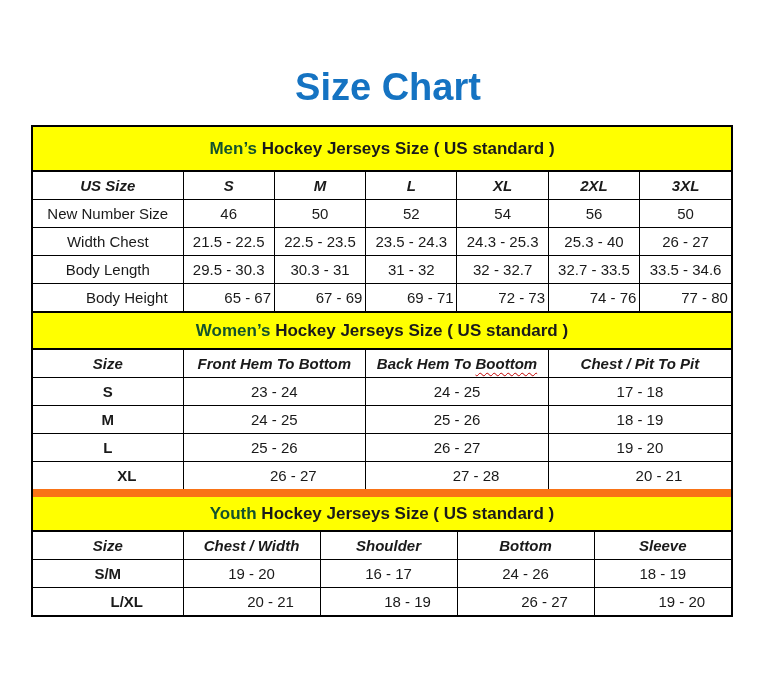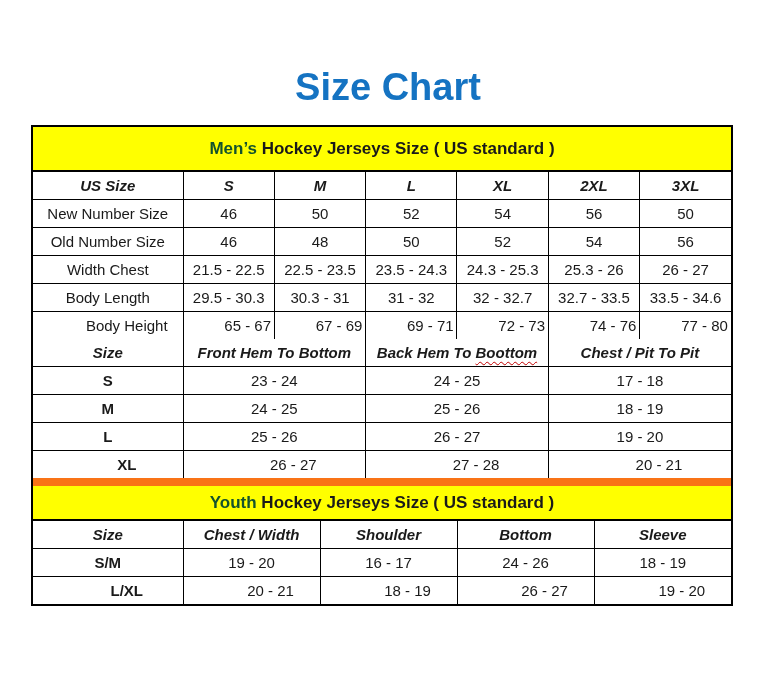--- a/index.html
+++ b/index.html
@@ -105,35 +105,26 @@
     <tr>
       <th class="row-label">New Number Size</th>
       <td>46</td>
       <td>50</td>
       <td>52</td>
       <td>54</td>
       <td>56</td>
       <td>50</td>
     </tr>
     <tr>
-      <th class="row-label">Old Number Size</th>
-      <td>46</td>
-      <td>48</td>
-      <td>50</td>
-      <td>52</td>
-      <td>54</td>
-      <td>56</td>
-    </tr>
-    <tr>
       <th class="row-label">Width Chest</th>
       <td>21.5 - 22.5</td>
       <td>22.5 - 23.5</td>
       <td>23.5 - 24.3</td>
       <td>24.3 - 25.3</td>
-      <td>25.3 - 26</td>
+      <td>25.3 - 40</td>
       <td>26 - 27</td>
     </tr>
     <tr>
       <th class="row-label">Body Length</th>
       <td>29.5 - 30.3</td>
       <td>30.3 - 31</td>
       <td>31 - 32</td>
       <td>32 - 32.7</td>
       <td>32.7 - 33.5</td>
       <td>33.5 - 34.6</td>
@@ -143,20 +134,23 @@
       <td>65 - 67</td>
       <td>67 - 69</td>
       <td>69 - 71</td>
       <td>72 - 73</td>
       <td>74 - 76</td>
       <td>77 - 80</td>
     </tr>
   </tbody>
     </table>
 
+  <div class="band band-women">
+    <span class="hl">Women’s</span><span> Hockey Jerseys Size ( US standard )</span>
+  </div>
   <table class="women-table">
     <colgroup>
       <col style="width:150px">
         <col>
         <col>
         <col>
     </colgroup>
     <tbody>
         <tr>
       <th>Size</th>

